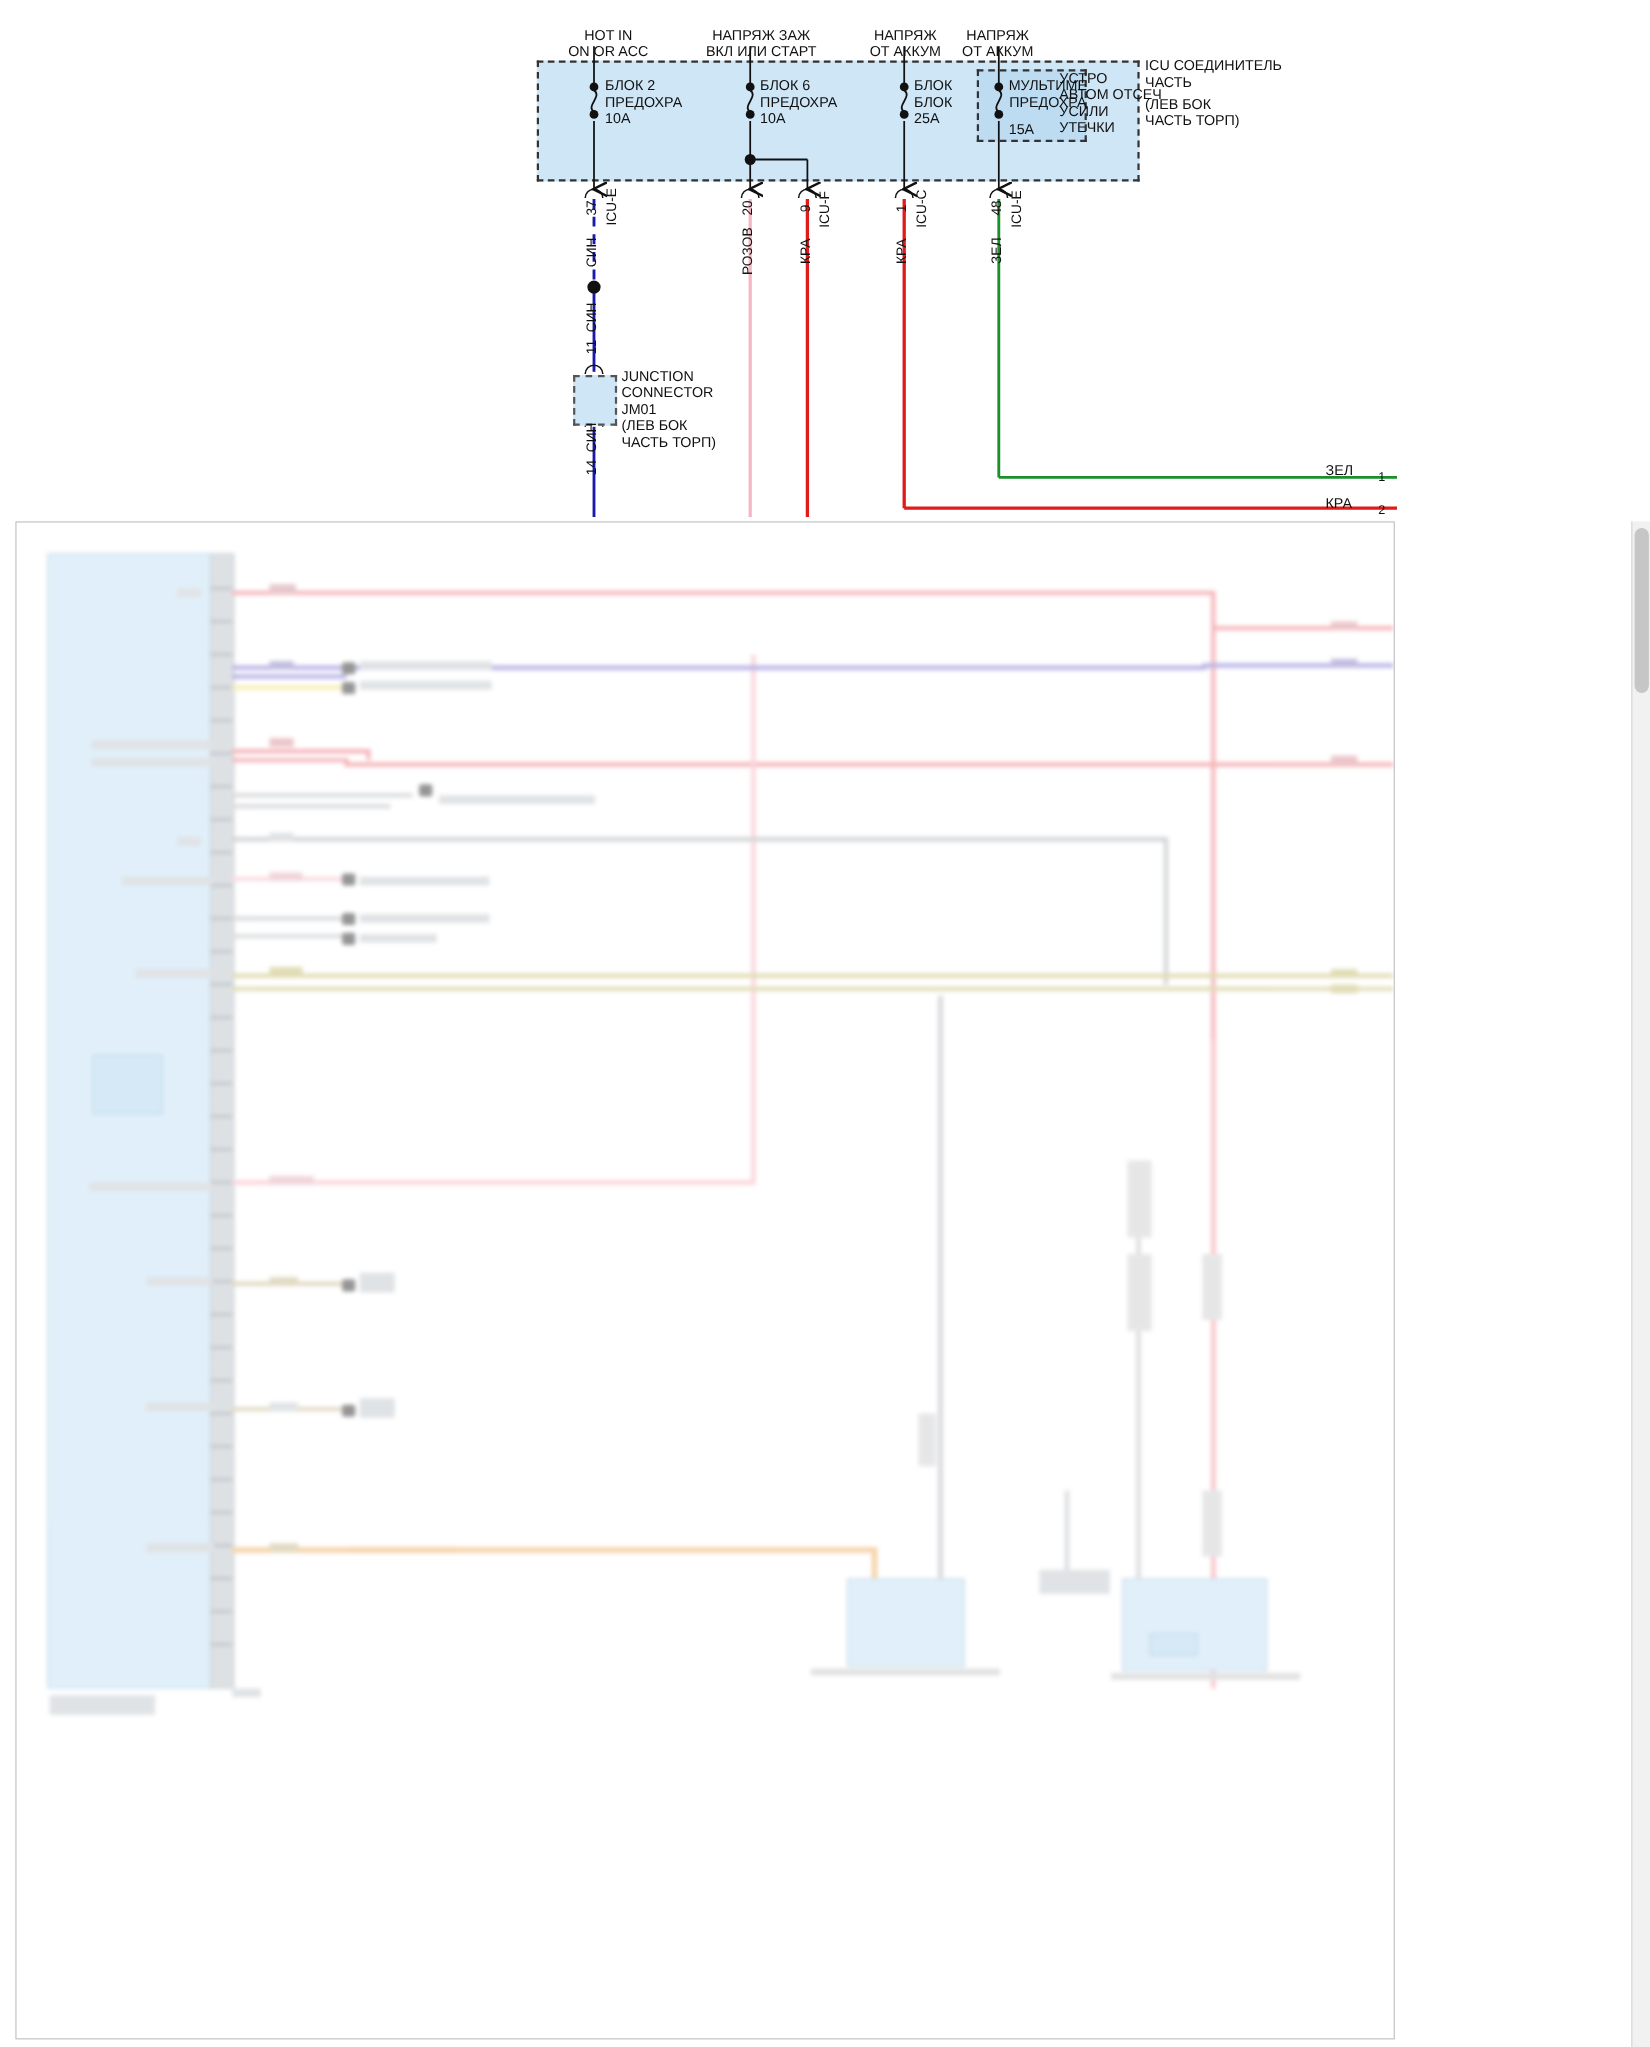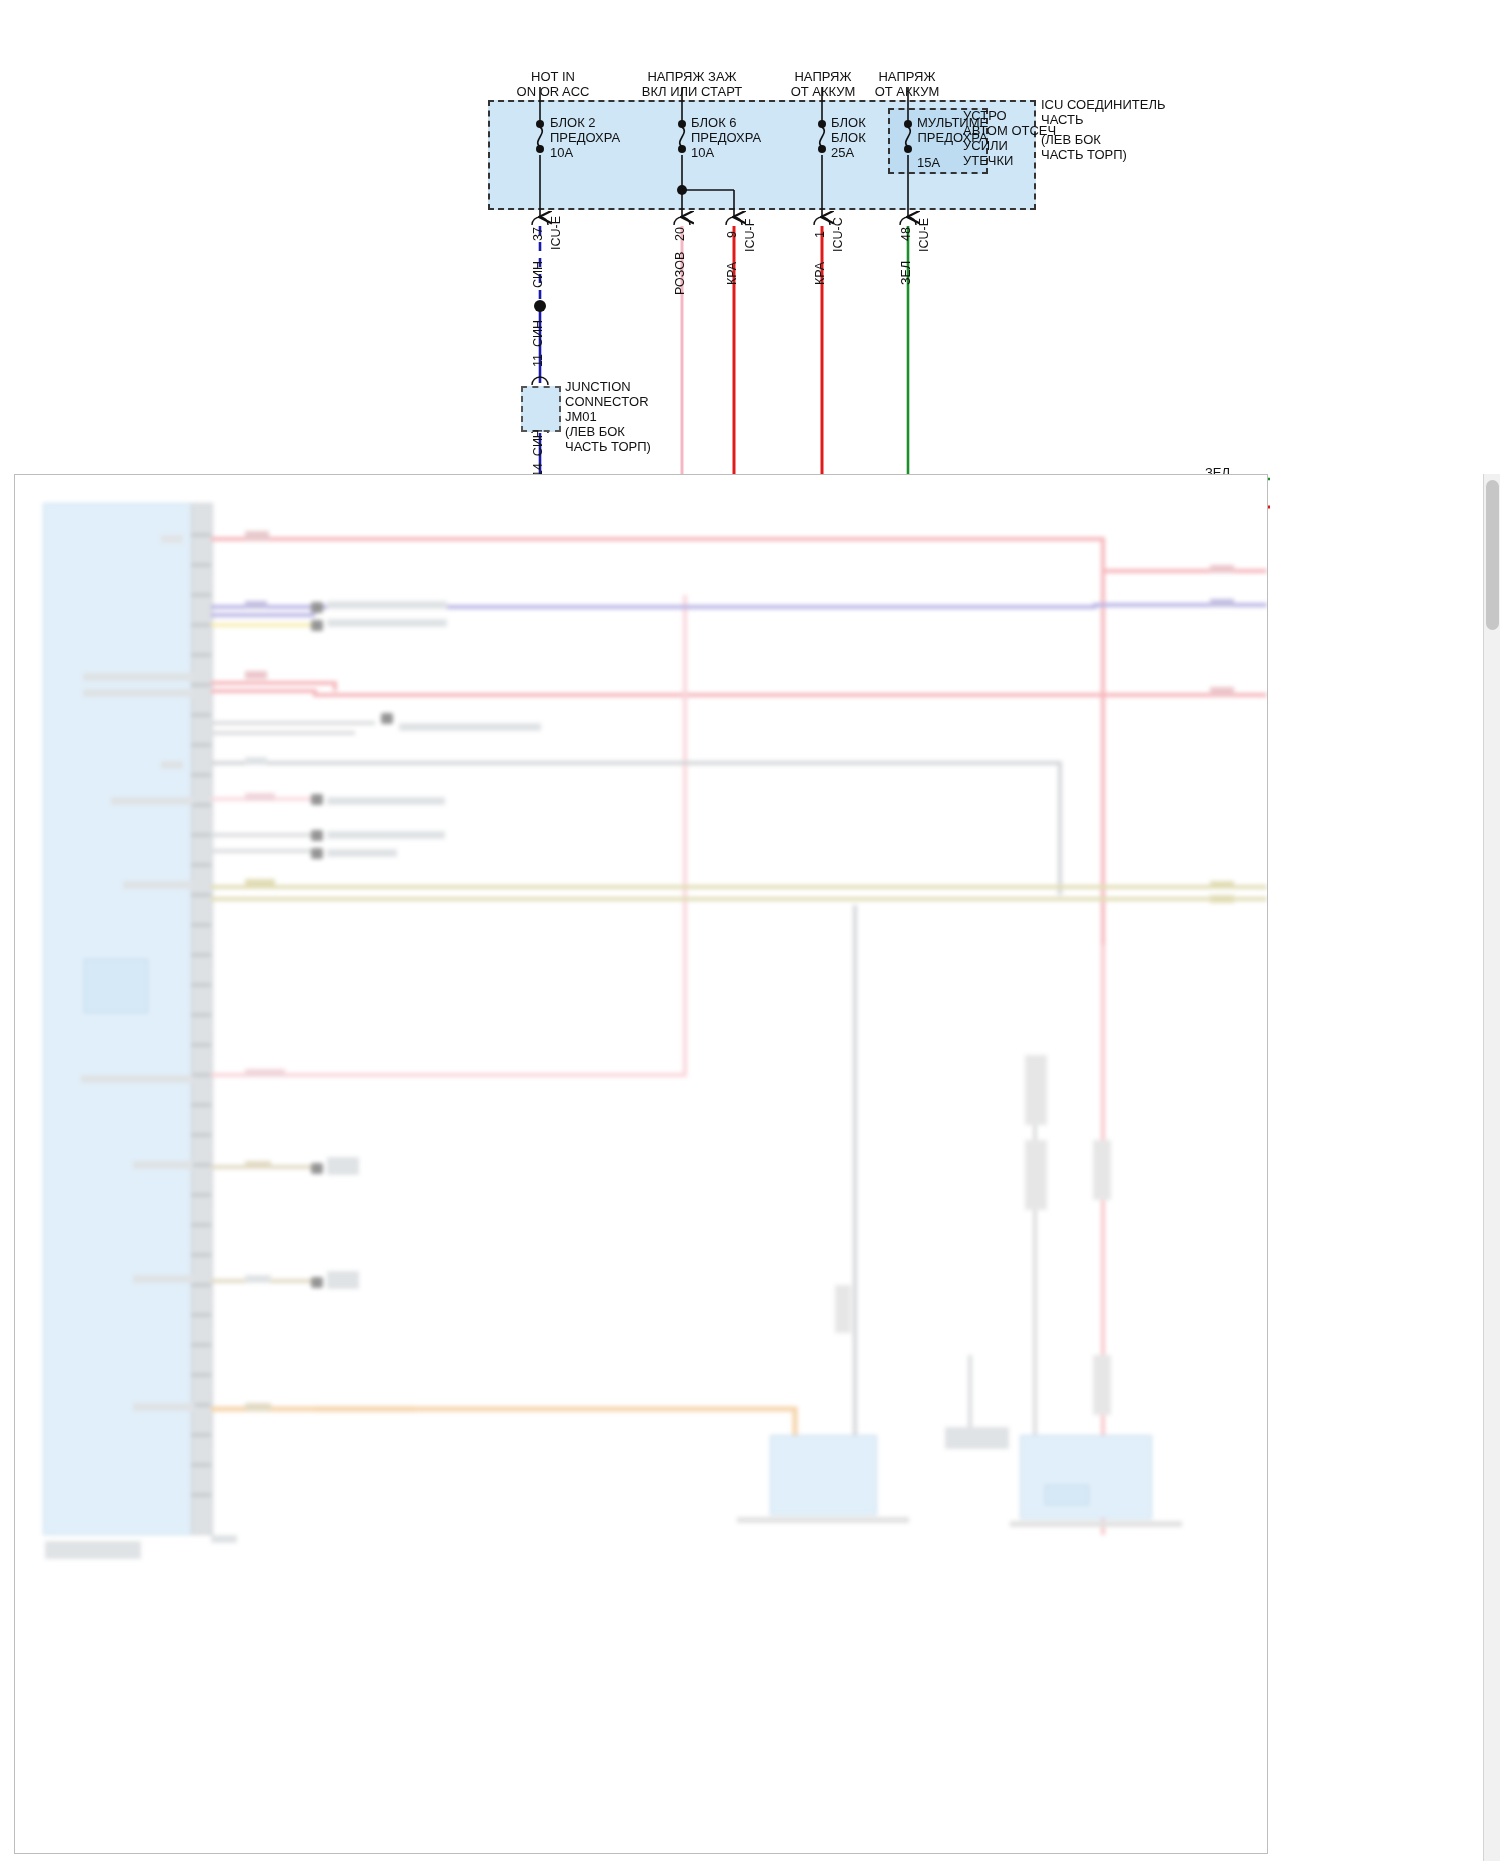--- a/index.html
+++ b/index.html
@@ -17,21 +17,21 @@
   .ecu{position:absolute;left:28px;top:28px;width:148px;height:1030px;background:#cfe6f7;border:1px solid #9fc4dd;}
   .ecuconn{position:absolute;left:176px;top:28px;width:20px;height:1030px;background:#c9cfd4;border:1px solid #aab1b7;}
   .scrollbar-v{position:absolute;right:0;top:474px;width:16px;height:1387px;background:#f1f1f1;border-left:1px solid #d4d4d4;}
   .scroll-thumb{position:absolute;right:1px;top:480px;width:13px;height:150px;background:#c6c6c6;border-radius:7px;}
 </style>
 </head>
 <body>
 
 <div id="stage">
 
-  <div class="abs" style="left:0;top:0;width:1500px;height:474px;background:#fff;margin-top:45px;">
+  <div class="abs" style="left:0;top:0;width:1500px;height:474px;background:#fff;">
 
     <div class="abs lbl" style="left:508px;top:24px;text-align:center;width:90px;"><span>HOT IN</span><br><span>ON OR ACC</span></div>
     <div class="abs lbl" style="left:637px;top:24px;text-align:center;width:110px;"><span>НАПРЯЖ ЗАЖ</span><br><span>ВКЛ ИЛИ СТАРТ</span></div>
     <div class="abs lbl" style="left:778px;top:24px;text-align:center;width:90px;"><span>НАПРЯЖ</span><br><span>ОТ АККУМ</span></div>
     <div class="abs lbl" style="left:862px;top:24px;text-align:center;width:90px;"><span>НАПРЯЖ</span><br><span>ОТ АККУМ</span></div>
 
     <div class="fuseblock"></div>
     <div class="subblock"></div>
 
     <div class="abs lbl" style="left:1041px;top:52px;"><span>ICU СОЕДИНИТЕЛЬ</span><br><span>ЧАСТЬ</span></div>

